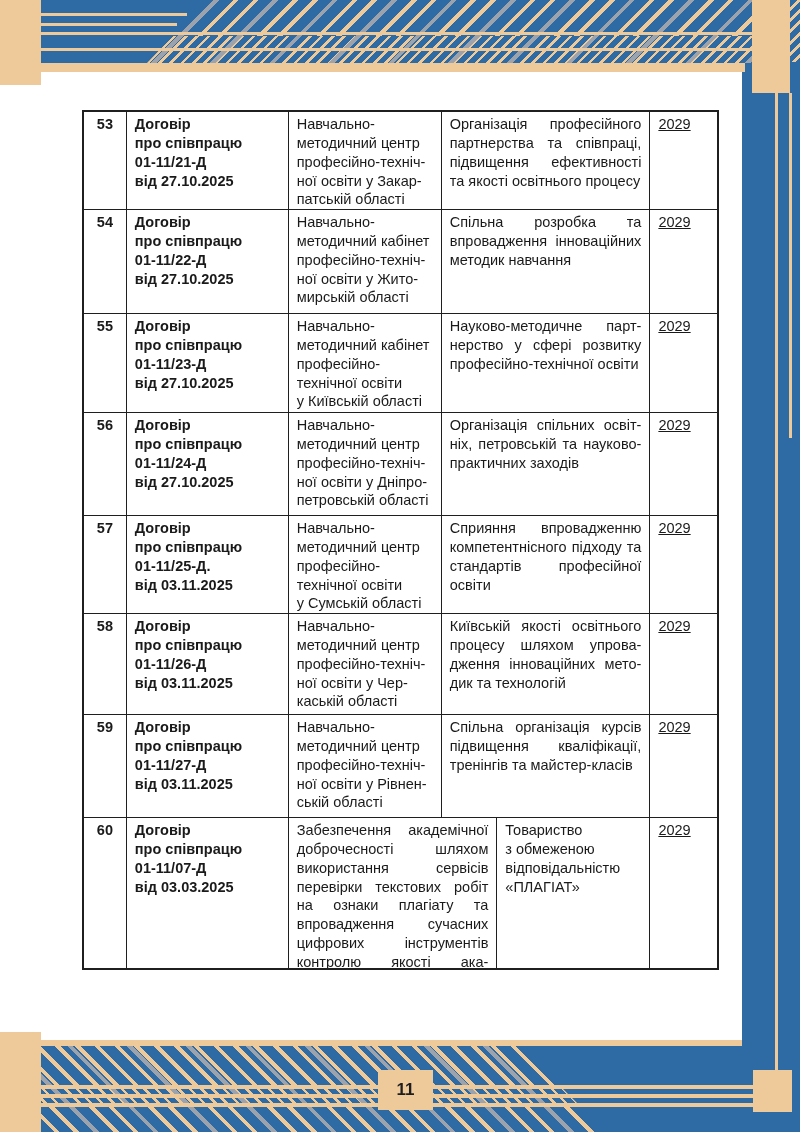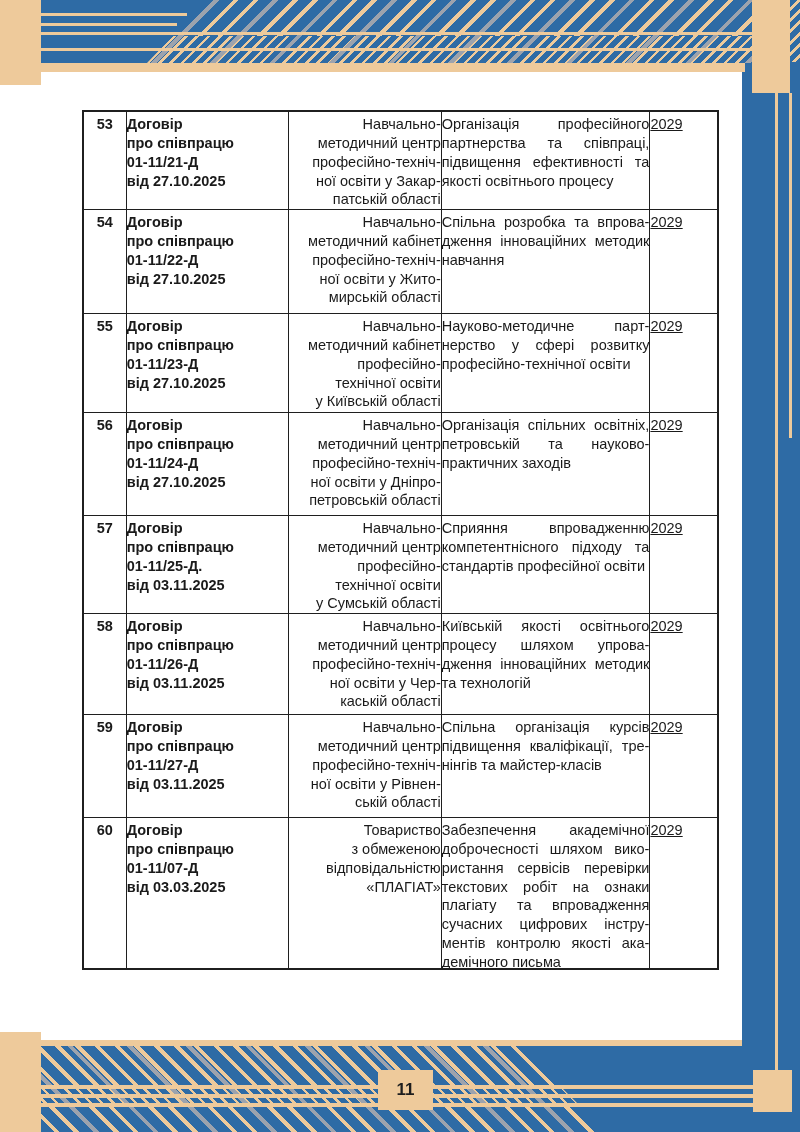--- a/index.html
+++ b/index.html
@@ -75,28 +75,28 @@
     border:2px solid var(--border);
     box-sizing:border-box;
     background:#fff;
   }
   .trow{display:flex;box-sizing:border-box;}
   .trow .cell{
     box-sizing:border-box;
     border-right:1px solid var(--border);
     border-bottom:1px solid var(--border);
     font-size:14.5px;line-height:1.3;
-    padding:3px 0;
+    padding:3px 8px;
     overflow:hidden;
   }
   .trow:last-child .cell{border-bottom:none;}
   .trow .cell:last-child{border-right:none;}
   .c-num{width:43px;text-align:center;font-weight:bold;}
   .c-agr{width:163px;font-weight:bold;white-space:pre-line;}
-  .c-org{width:154px;text-align:right;white-space:pre-line;}
+  .c-org{width:154px;text-align:left;white-space:pre-line;}
   .c-desc{width:210px;text-align:justify;padding:3px 6px;hyphens:manual;}
   .c-year{width:67px;text-align:left;text-decoration:underline;}
 </style>
 </head>
 <body>
 
 <div class="page">
 
   <div class="abs band-top">
     <div class="stripes-wrap">
@@ -243,22 +243,22 @@
       <div class="cell c-desc">Спільна організація курсів підвищення кваліфікації, тре­нінгів та майстер-класів</div>
       <div class="cell c-year">2029</div>
     </div>
 
     <div class="trow" style="height:150px">
       <div class="cell c-num">60</div>
       <div class="cell c-agr">Договір
 про співпрацю
 01-11/07-Д
 від 03.03.2025</div>
+      <div class="cell c-desc">Забезпечення академічної доброчесності шляхом вико­ристання сервісів перевірки текстових робіт на ознаки плагіату та впровадження сучасних цифрових інстру­ментів контролю якості ака­демічного письма</div>
       <div class="cell c-org">Товариство
 з обмеженою
 відповідальністю
 «ПЛАГІАТ»</div>
-      <div class="cell c-desc">Забезпечення академічної доброчесності шляхом вико­ристання сервісів перевірки текстових робіт на ознаки плагіату та впровадження сучасних цифрових інстру­ментів контролю якості ака­демічного письма</div>
       <div class="cell c-year">2029</div>
     </div>
 
   </div>
 </div>
 
 </body></html>

